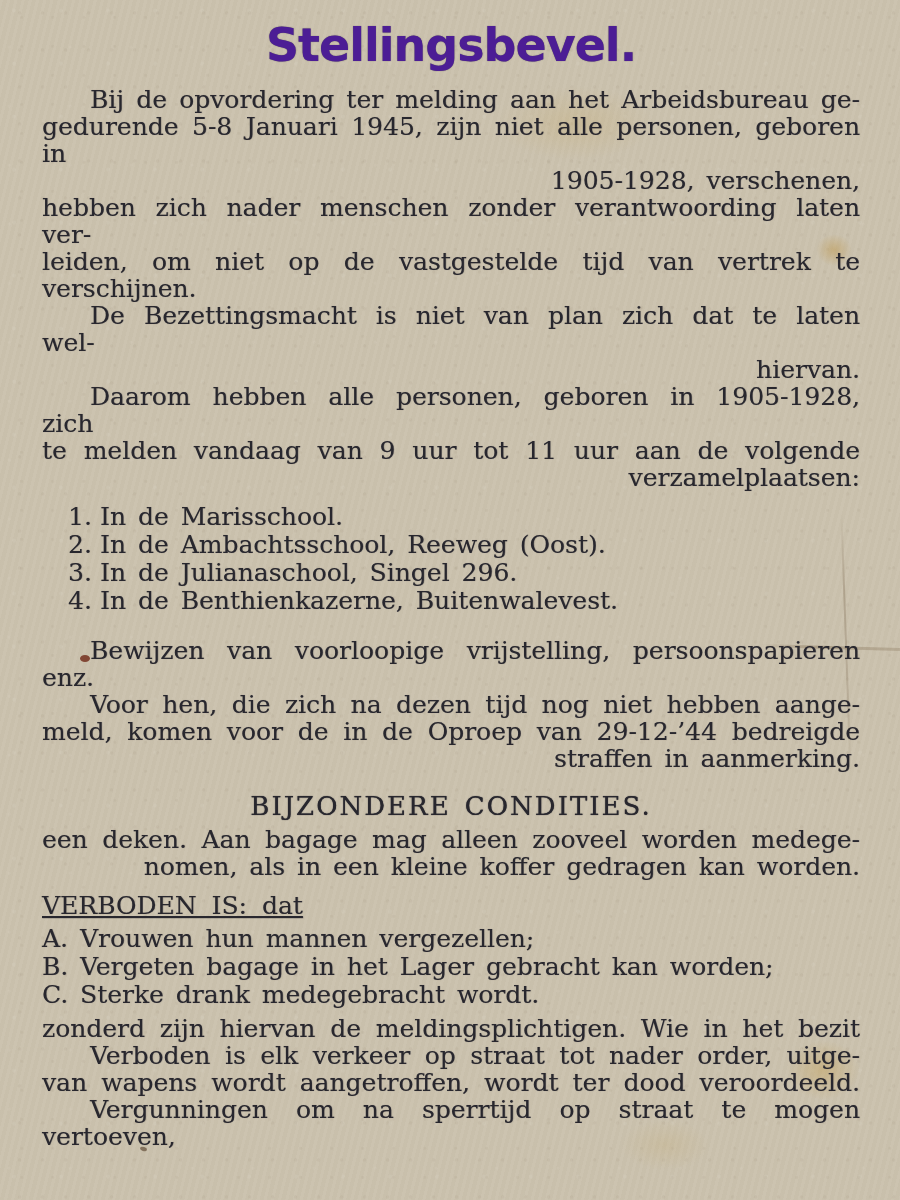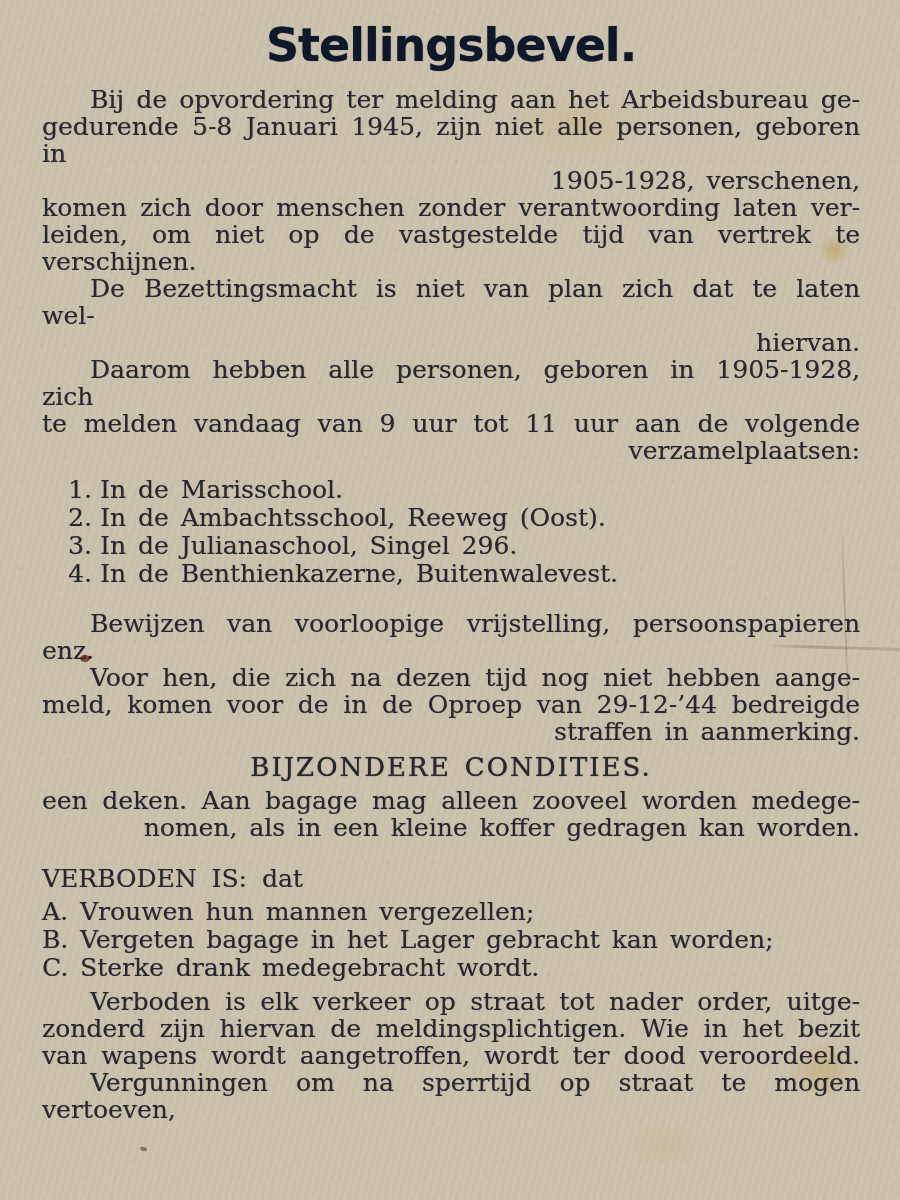--- a/index.html
+++ b/index.html
@@ -53,39 +53,39 @@
   .content {
     position:absolute; inset:0; box-sizing:border-box;
     padding:0 40px 0 42px;
     font-size:25px; line-height:27px; color:#28272e;
     word-spacing:4px;
     text-shadow:0.4px 0.4px 0.7px rgba(40,38,46,0.45);
   }
   .title {
     font-family:"DejaVu Sans", sans-serif; font-weight:bold;
     font-size:46px; line-height:58px; letter-spacing:-1px;
-    text-align:center; margin:16px 0 12px; color:#0f172a;
+    text-align:center; margin:16px 0 12px; color:#4c1d95;
     text-shadow:0 0 1px rgba(35,34,40,0.65);
   }
   .para { margin:0; }
   .jl { text-align:justify; text-align-last:justify; }
   .ll { text-align:right; }
   .ind { text-indent:48px; }
 
   .list { margin-top:12px; line-height:28px; }
   .lrow { display:flex; padding-left:26px; }
   .lrow .num { width:32px; flex:none; }
 
   .p-bewijzen { margin-top:22px; }
   .cond-heading {
-    margin-top:8px; text-align:center; font-size:26px; line-height:28px;
+    margin-top:20px; text-align:center; font-size:26px; line-height:28px;
     letter-spacing:2px; text-shadow:0 0 1px currentColor;
   }
   .p-mede { margin-top:6px; }
-  .verboden { margin-top:24px; word-spacing:7px; }
+  .verboden { margin-top:12px; word-spacing:7px;text-decoration:underline; }
   .letters { margin-top:6px; line-height:28px; }
   .letters .lrow { padding-left:0; }
   .letters .num { width:38px; }
   .p-verkeer { margin-top:6px; }
 </style>
 </head>
 <body>
 
 <div class="paper">
   <div class="grain"></div>
@@ -102,21 +102,21 @@
 
     <div class="title">Stellingsbevel.</div>
 
     <div class="para">
       <div class="jl ind">Bij de opvordering ter melding aan het Arbeidsbureau ge-</div>
       <div class="jl">gedurende 5-8 Januari 1945, zijn niet alle personen, geboren in</div>
       <div class="ll">1905-1928, verschenen,</div>
     </div>
 
     <div class="para">
-      <div class="jl">komen zich door menschen zonder verantwoording laten ver-</div>
+      <div class="jl">hebben zich nader menschen zonder verantwoording laten ver-</div>
       <div class="jl">leiden, om niet op de vastgestelde tijd van vertrek te verschijnen.</div>
     </div>
 
     <div class="para">
       <div class="jl ind">De Bezettingsmacht is niet van plan zich dat te laten wel-</div>
       <div class="ll">hiervan.</div>
     </div>
 
     <div class="para">
       <div class="jl ind">Daarom hebben alle personen, geboren in 1905-1928, zich</div>
@@ -171,22 +171,22 @@
         <span class="num">B.</span>
         <span class="ltext">Vergeten bagage in het Lager gebracht kan worden;</span>
       </div>
       <div class="lrow">
         <span class="num">C.</span>
         <span class="ltext">Sterke drank medegebracht wordt.</span>
       </div>
     </div>
 
     <div class="para p-verkeer">
+      <div class="jl">zonderd zijn hiervan de meldingsplichtigen. Wie in het bezit</div>
       <div class="jl ind">Verboden is elk verkeer op straat tot nader order, uitge-</div>
-      <div class="jl">zonderd zijn hiervan de meldingsplichtigen. Wie in het bezit</div>
       <div class="jl">van wapens wordt aangetroffen, wordt ter dood veroordeeld.</div>
     </div>
 
     <div class="para">
       <div class="jl ind">Vergunningen om na sperrtijd op straat te mogen vertoeven,</div>
 
     </div>
 
   </div>
 </div>

